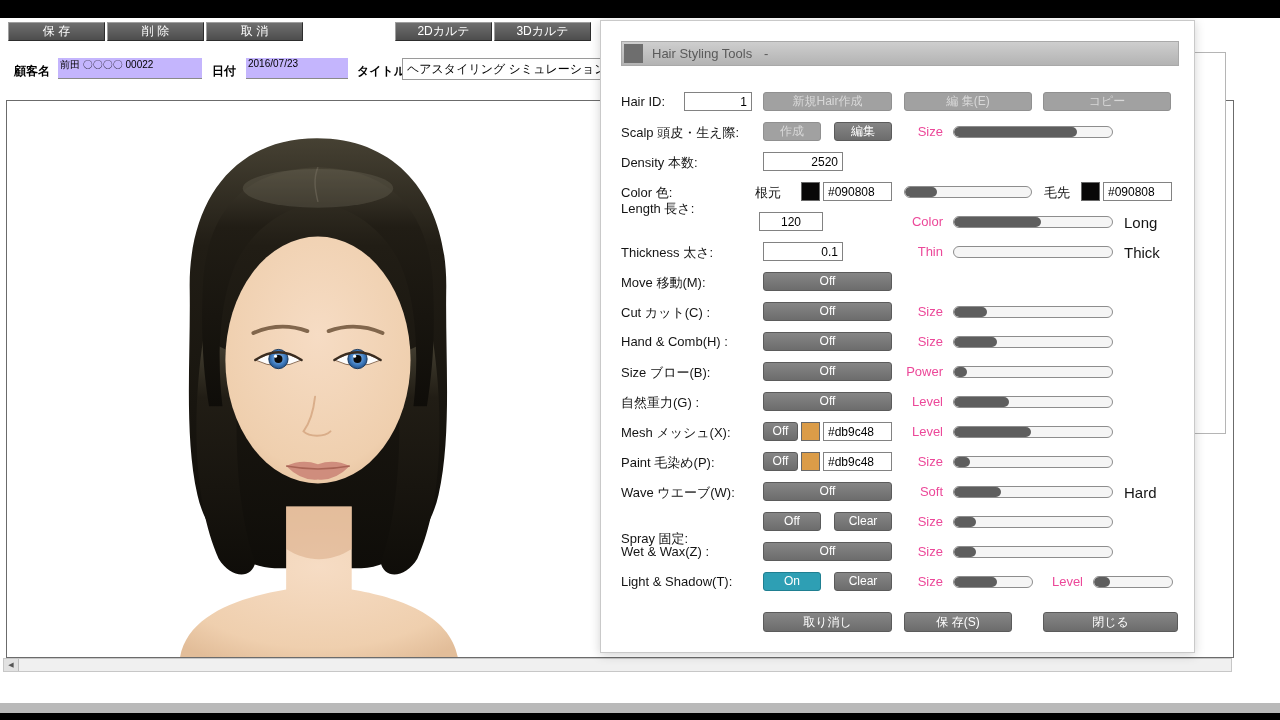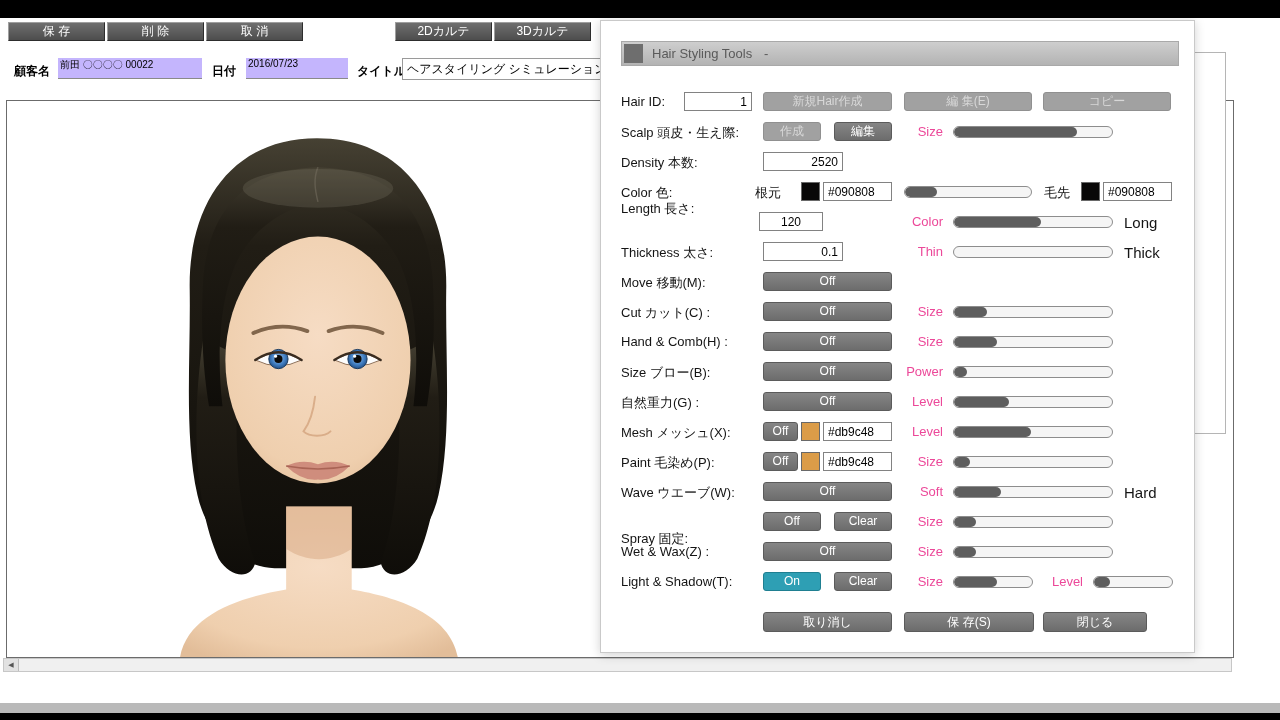--- a/index.html
+++ b/index.html
@@ -263,20 +263,20 @@
     <span class="slbl" style="top:553px">Size</span>
     <div class="slider" style="left:352px;top:555px;width:80px">
       <div class="fill" style="width: 55%;"></div>
     </div>
     <span class="slbl" style="left:436px;width:46px;top:553px">Level</span>
     <div class="slider" style="left:492px;top:555px;width:80px">
       <div class="fill" style="width: 20%;"></div>
     </div>
 
     <button class="abtn big" style="left:162px;top:591px;width:129px">取り消し</button>
-    <button class="abtn big" style="left:303px;top:591px;width:130px">保 存(S)</button>
-    <button class="abtn big" style="left:442px;top:591px;width:104px">閉じる</button>
+    <button class="abtn big" style="left:303px;top:591px;width:108px">保 存(S)</button>
+    <button class="abtn big" style="left:442px;top:591px;width:135px">閉じる</button>
   </div>
 
   <div class="letterbox top"></div>
   <div class="bottom-gray"></div>
   <div class="letterbox bottom"></div>
 </div>
 
 </body></html>

